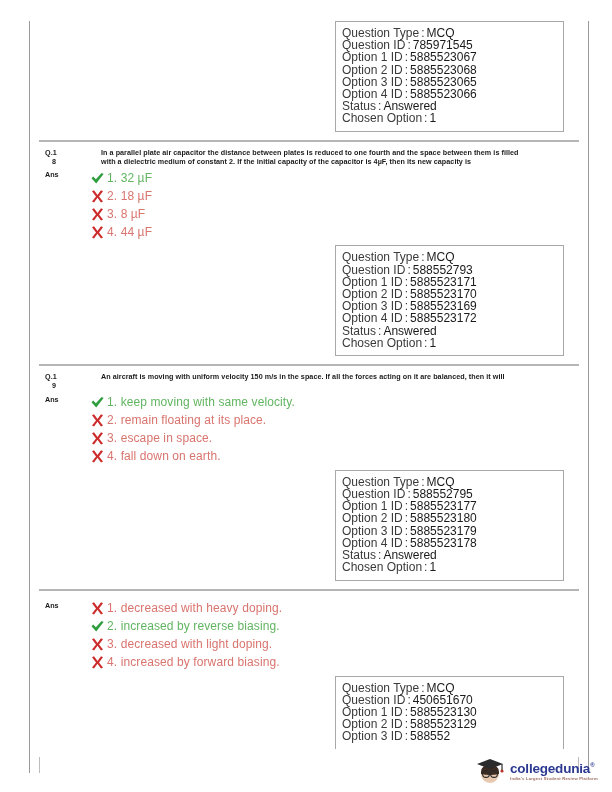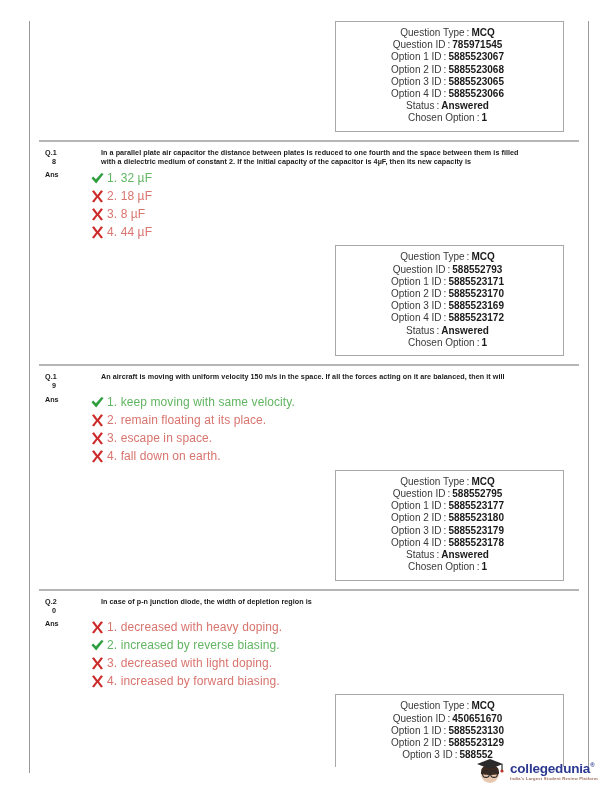--- a/index.html
+++ b/index.html
@@ -144,28 +144,28 @@
     border: 1px solid #a8a8a8;
     box-sizing: border-box;
     padding: 5px 10px 6px 6px;
     background: #fff;
   }
   .meta.clipped {
     border-bottom: none;
   }
   .meta-row {
     display: flex;
-    justify-content: center;
-    font-size: 10px;
+    justify-content: flex-start;
+    font-size: 12px;
     line-height: 12.2px;
     white-space: nowrap;
   }
   .meta-key { color: #3a3a3a; }
   .meta-sep { padding: 0 2px; color: #3a3a3a; }
-  .meta-val { font-weight: bold; color: #1a1a1a; }
+  .meta-val { font-weight: normal; color: #1a1a1a; }
 
   
   .watermark {
     position: absolute;
     left: 474px;
     top: 753px;
     width: 128px;
     height: 34px;
     display: flex;
     align-items: center;
@@ -414,24 +414,20 @@
           <div class="meta-row">
             <span class="meta-key">Chosen Option</span>
             <span class="meta-sep">:</span>
             <span class="meta-val">1</span>
           </div>
         </div>
       </div>
     </div>
     <div class="qblock partial-bottom">
       <div class="qbody">
-        <div class="qhead">
-          <div class="qnum"><span>Q.2</span><span class="n2">0</span></div>
-          <div class="qtext">In case of p-n junction diode, the width of depletion region is</div>
-        </div>
         <div class="ansrow">
           <div class="anslabel">Ans</div>
           <div class="options">
             <div class="option">
               <span class="mark">
                 <svg width="15" height="15" viewBox="0 0 15 15">
                   <path d="M2.0 2.3 L4.0 1.2 L7.5 6.0 L11.0 1.2 L13.0 2.3 L9.0 7.4 L13.0 12.5 L11.0 13.6 L7.5 8.8 L4.0 13.6 L2.0 12.5 L6.0 7.4 Z" fill="#cc2b2b"></path>
                 </svg>
               </span>
               <span class="otext wrong">1. decreased with heavy doping.</span>

